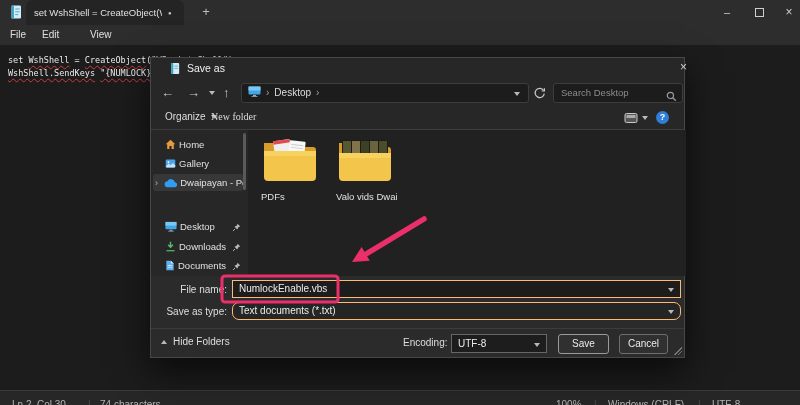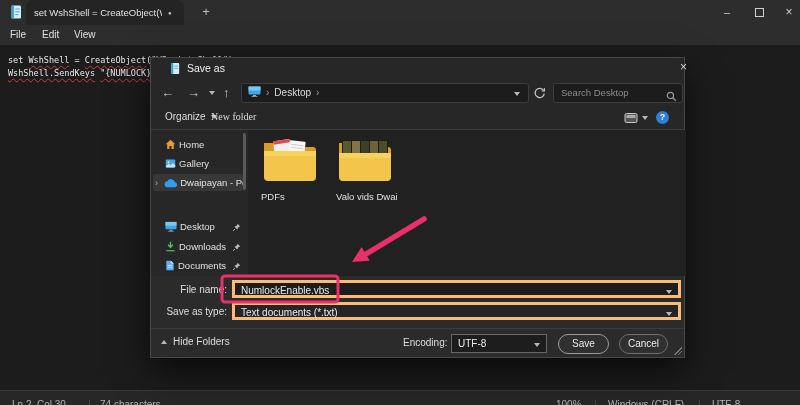--- a/index.html
+++ b/index.html
@@ -16,21 +16,21 @@
   #new-tab{position:absolute;left:196px;top:2px;width:20px;height:20px;color:#bdbdbd;
     font-size:13px;text-align:center;line-height:20px;}
   .win-ctl{position:absolute;top:0;width:30px;height:25px;color:#cfcfcf;text-align:center;
     line-height:24px;font-size:11px;}
   #btn-min{left:712px;}
   #btn-max{left:744px;}
   #btn-max .maxbox{display:inline-block;width:7px;height:7px;border:1px solid #cfcfcf;margin-top:8px;}
   #btn-close{left:774px;font-size:12px;}
   #menubar{position:absolute;left:0;top:25px;width:800px;height:20px;background:#2d2d2d;}
   .menu-item{position:absolute;top:0;height:20px;line-height:19px;font-size:10px;color:#e0e0e0;padding:0 6px;}
-  #menu-file{left:4px;} #menu-edit{left:36px;} #menu-view{left:68px;}
+  #menu-file{left:4px;} #menu-edit{left:36px;} #menu-view{left:84px;}
   #gear{position:absolute;left:754px;top:26px;font-size:13px;color:#c8c8c8;font-family:"DejaVu Sans",sans-serif;}
   
   #editor{position:absolute;left:0;top:45px;width:800px;height:345px;background:#1c1c1c;}
   .code-line{position:absolute;left:8px;font-family:"DejaVu Sans Mono","Liberation Mono",monospace;
     font-size:8.5px;line-height:12px;color:#eaeaea;white-space:pre;}
   #line1{top:9px;} #line2{top:22px;}
   .sq{text-decoration:underline;text-decoration-style:wavy;text-decoration-color:#cc3b3b;
     text-decoration-thickness:1px;text-underline-offset:2px;}
   
   #statusbar{position:absolute;left:0;top:390px;width:800px;height:15px;background:#272727;
@@ -81,38 +81,38 @@
   .expand-chev{font-size:9px;color:#bdbdbd;width:7px;}
   #side-scroll{position:absolute;left:92px;top:3px;width:3px;height:57px;background:#5a5a5a;border-radius:2px;}
   #filepane{position:absolute;left:97px;top:0;width:438px;height:146px;background:#212121;}
   .folder-tile{position:absolute;top:7px;width:64px;text-align:left;}
   #folder-0{left:13px;} #folder-1{left:88px;}
   .folder-tile .flabel{margin-top:2px;font-size:9.5px;color:#e0e0e0;white-space:nowrap;}
   
   #formpane{position:absolute;left:0;top:218px;width:100%;height:52px;background:#2b2b2b;}
   .frm-label{position:absolute;left:0;width:76px;text-align:right;font-size:10px;color:#dedede;}
   .frm-field{position:absolute;left:81px;width:449px;height:18px;background:#1d1d1d;
-    border:3px solid #fdba74;box-sizing:border-box;}
+    border:1px solid #fdba74;box-sizing:border-box;}
   .frm-field .val{position:absolute;left:6px;top:2px;font-size:10px;color:#ececec;white-space:nowrap;}
   .frm-field .fcaret{position:absolute;right:6px;top:7px;}
   #row-name-label{top:8px;} #row-name-field{top:4px;}
-  #row-type-label{top:30px;} #row-type-field{top:26px;background:#252525;}
+  #row-type-label{top:30px;} #row-type-field{top:26px;background:#252525;border-radius:7px;}
   
   #dlg-footer{position:absolute;left:0;top:270px;width:100%;height:29px;background:#2b2b2b;
     border-top:1px solid #3c3c3c;box-sizing:border-box;}
   #hide-folders{position:absolute;left:10px;top:7px;display:flex;align-items:center;gap:6px;
     font-size:10px;color:#dedede;}
   .caret-up{display:inline-block;width:0;height:0;border-left:3.5px solid transparent;
     border-right:3.5px solid transparent;border-bottom:4px solid #b9b9b9;}
   #encoding-label{position:absolute;left:252px;top:8px;font-size:10px;color:#dedede;}
   #encoding-select{position:absolute;left:300px;top:5px;width:96px;height:19px;background:#1d1d1d;
     border:1px solid #666;box-sizing:border-box;}
   #encoding-select .val{position:absolute;left:6px;top:3px;font-size:10px;color:#ececec;}
   #encoding-select .fcaret{position:absolute;right:6px;top:8px;}
-  .dlg-btn{position:absolute;top:5px;height:20px;background:#303030;border-radius:10px;
+  .dlg-btn{position:absolute;top:5px;height:20px;background:#303030;border-radius:3px;
     box-sizing:border-box;font-size:10px;color:#eaeaea;text-align:center;line-height:18px;}
   #btn-save{left:407px;width:51px;border:1px solid #9a9a9a;}
   #btn-cancel{left:468px;width:49px;border:1px solid #6e6e6e;}
   #grip{position:absolute;right:2px;bottom:2px;width:8px;height:8px;
     background:linear-gradient(135deg,transparent 50%,#777 50%,#777 58%,transparent 58%,transparent 72%,#777 72%,#777 80%,transparent 80%);}
   
   #annotation{position:absolute;left:0;top:0;z-index:50;pointer-events:none;}
 </style>
 </head>
 <body>

